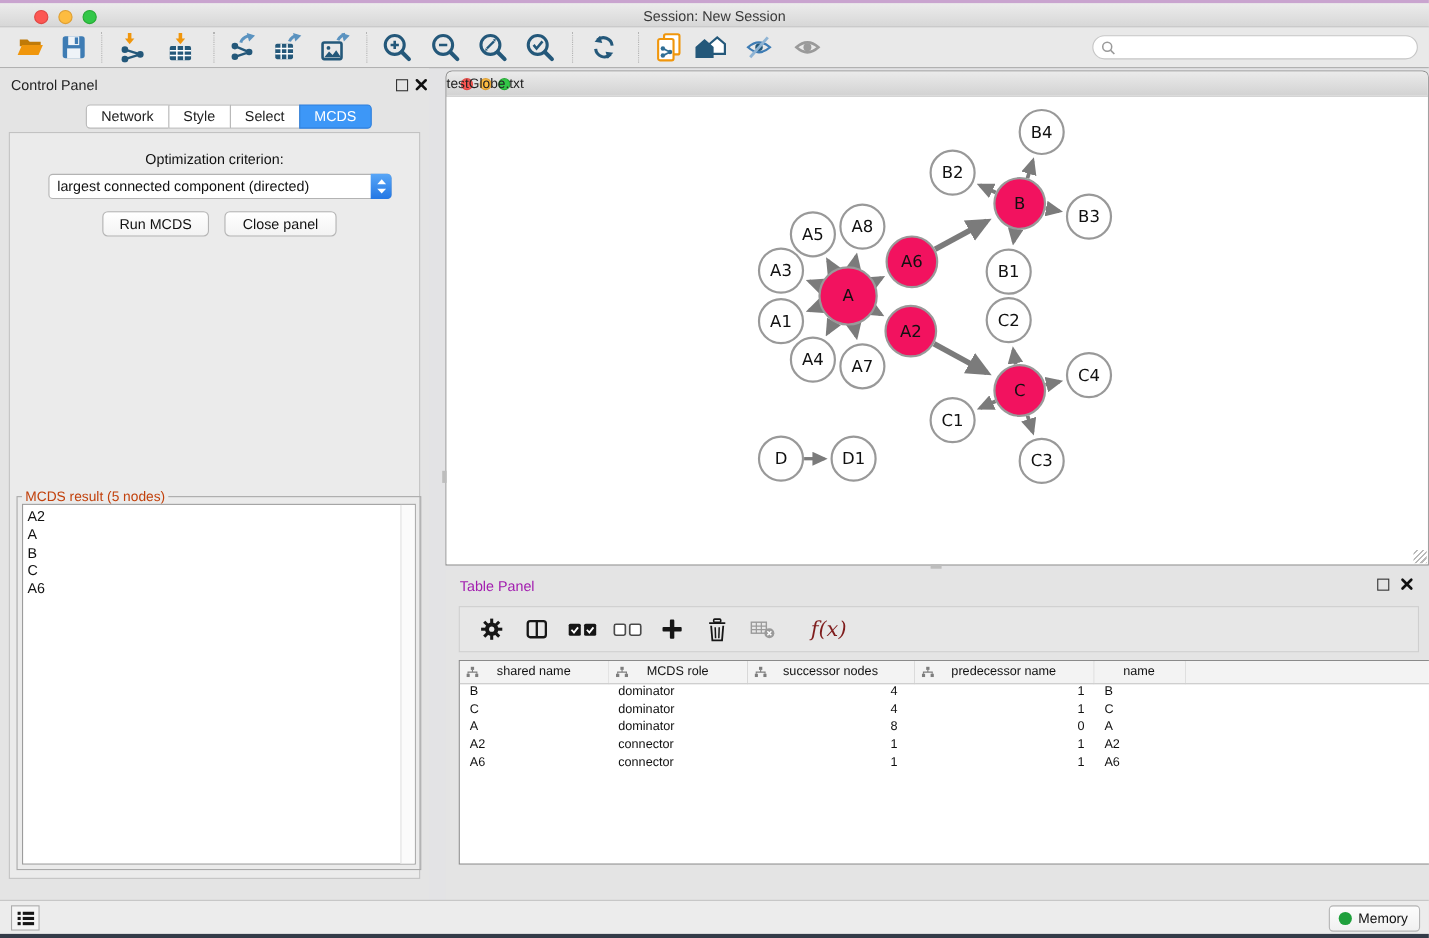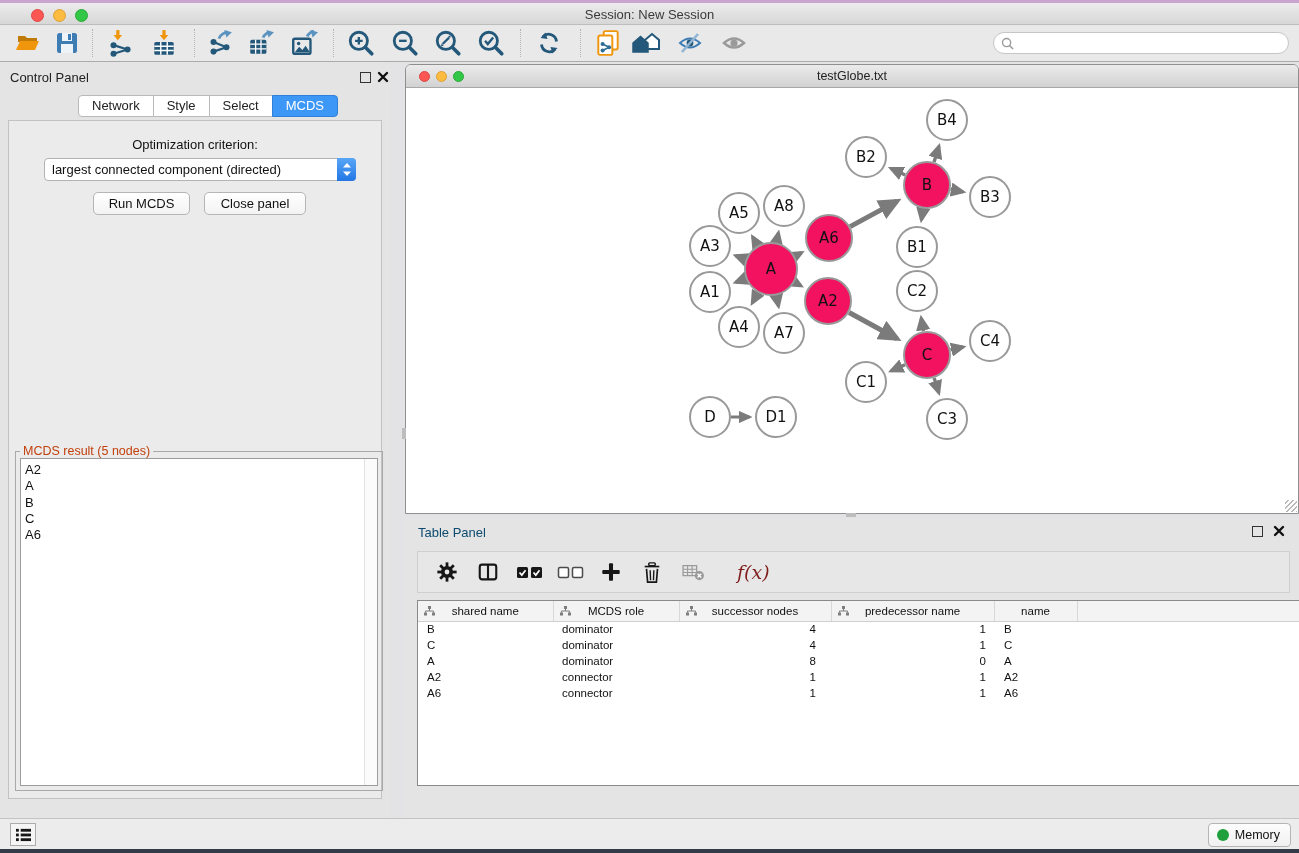--- a/index.html
+++ b/index.html
@@ -59,30 +59,30 @@
   .list-item { height:16.3px; line-height:16.3px; }
   .list-scroll { width:13px; background:#fbfbfb; border-left:1px solid #e2e2e2; }
 
   
   .net-window { position:absolute; left:405px; top:64px; width:894px; height:450px;
     border:1px solid #8f8f8f; border-radius:6px 6px 0 0; background:#fff; }
   .net-titlebar { position:absolute; left:0; top:0; right:0; height:23px; border-radius:5px 5px 0 0;
     background:linear-gradient(#ebebeb,#d2d2d2); border-bottom:1px solid #a8a8a8; }
   .net-titlebar .tl { top:6px; width:11px; height:11px; }
   .net-titlebar .tl.red { left:13px; } .net-titlebar .tl.yellow { left:30px; } .net-titlebar .tl.green { left:47px; }
-  .net-title { position:absolute; left:0; right:0; top:4px; text-align:center; font-size:12.5px; color:#222; }
+  .net-title { position:absolute; left:0; right:0; top:4px; font-size:12.5px; color:#222; }
   .net-canvas { position:absolute; left:0; top:23px; width:892px; height:425px; background:#fff; overflow:hidden; }
   .resize-grip { position:absolute; right:1px; bottom:1px; width:12px; height:12px;
     background:repeating-linear-gradient(135deg, transparent 0 2px, #b9b9b9 2px 3.5px); }
   .splitter-v { position:absolute; left:402px; top:428px; width:4px; height:11px; background:#bdbdbd; }
   .splitter-h { position:absolute; left:846px; top:513px; width:10px; height:4px; background:#bdbdbd; }
 
   
   .table-panel { position:absolute; left:405px; top:518px; width:894px; height:300px; background:#e4e4e4; }
-  .tp-header { position:absolute; left:13px; top:7px; font-size:13px; color:#0c4a6e; }
+  .tp-header { position:absolute; left:13px; top:7px; font-size:13px; color:#a21caf; }
   .tp-toolbar { position:absolute; left:12px; top:33px; width:873px; height:42px;
     background:#e7e7e7; border:1px solid #cfcfcf; display:flex; align-items:center; padding-left:12px; }
   .tpbtn { width:34px; height:30px; display:flex; align-items:center; justify-content:center; margin-right:7px; }
   .fx-label { font-family:"DejaVu Serif","Liberation Serif",serif; font-style:italic; font-size:19px; color:#7f1d1d; margin-left:20px; }
   .node-table { position:absolute; left:12px; top:82px; width:916px; height:186px; background:#fff;
     border:1px solid #8a8a8a; overflow:hidden; }
   table.grid { border-collapse:collapse; table-layout:fixed; width:100%; }
   table.grid th { height:20px; background:#f3f3f3; border-bottom:1px solid #cfcfcf; border-right:1px solid #d8d8d8;
     font-size:11.5px; font-weight:normal; color:#111; position:relative; }
   table.grid th .th-label { display:block; text-align:center; }

